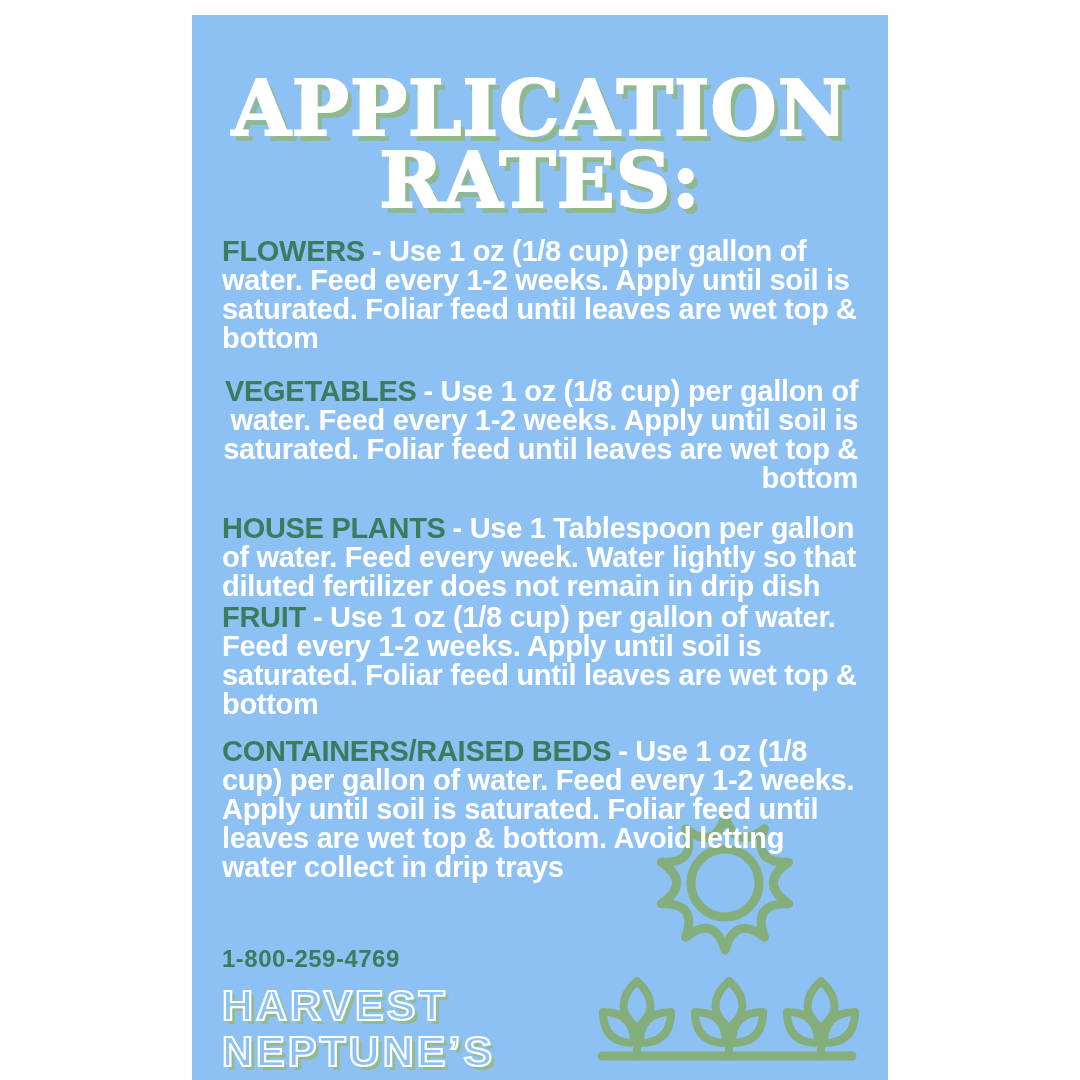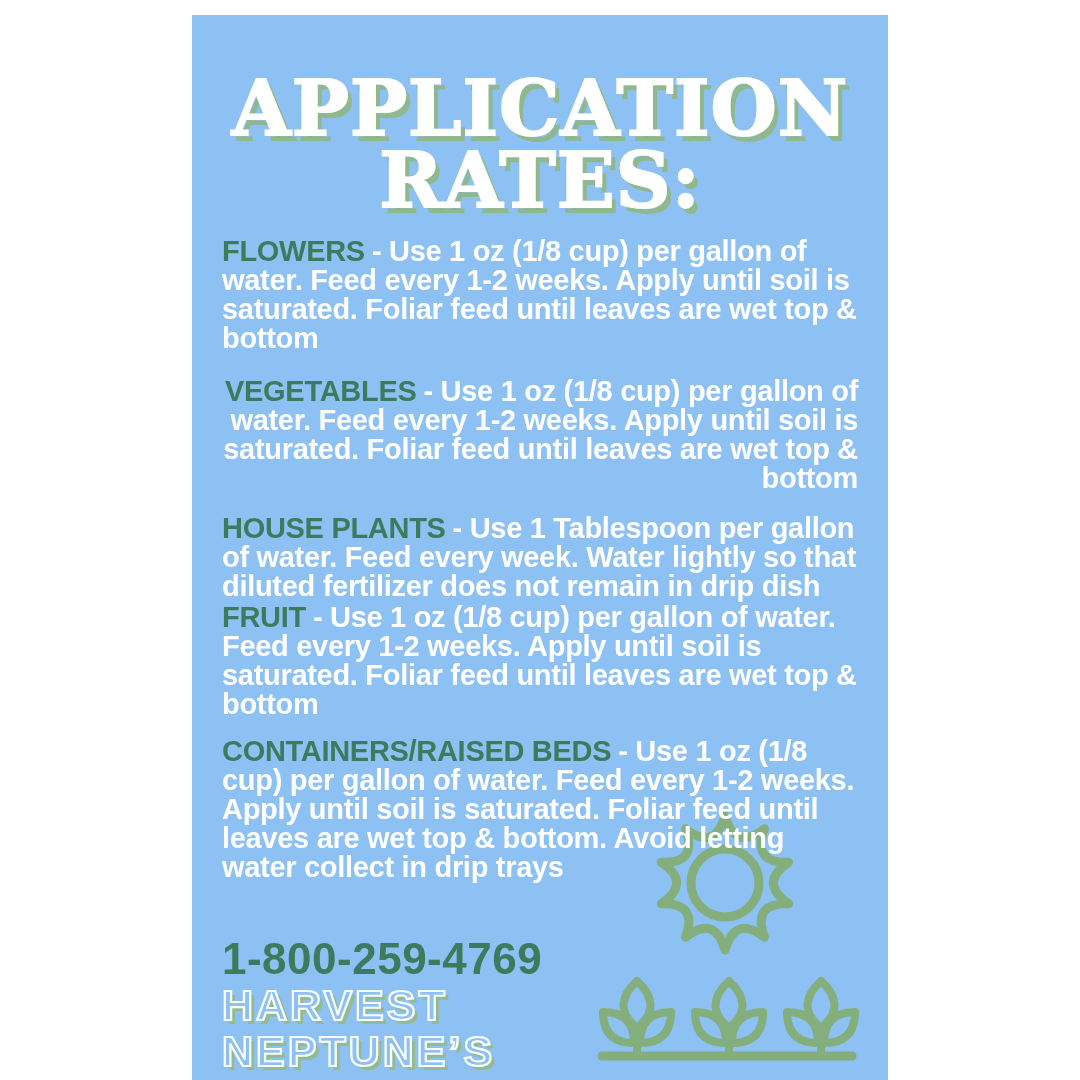--- a/index.html
+++ b/index.html
@@ -26,21 +26,21 @@
   .section{
     margin:0;color:#ffffff;font-weight:bold;
     font-size:29px;line-height:29px;letter-spacing:-0.3px;
   }
   .section .heading{color:#3E7A5E;margin-right:7px;}
   .mb24{margin-bottom:24px;} .mb21{margin-bottom:21px;text-align:right;}
   .mb2{margin-bottom:2px;}   .mb18{margin-bottom:18px;}
   .mb0{margin-bottom:0;}
   .phone{
     margin-top:58px;padding:0 30px;
-    color:#3E7A5E;font-weight:bold;font-size:44px;line-height:38px;
+    color:#3E7A5E;font-weight:bold;font-size:24px;line-height:38px;
     letter-spacing:0.5px;position:relative;z-index:2;
   }
   .brand{
     margin-top:4px;padding:0 30px;position:relative;z-index:2;
     font-weight:bold;font-size:43px;line-height:46px;letter-spacing:3px;
     color:#8DC1F3;
     -webkit-text-stroke:2.2px #FDFEFF;
     text-shadow:4px 4px 0 #93BA93;
   }
   .sun-icon{position:absolute;left:458px;top:793px;z-index:1;}

